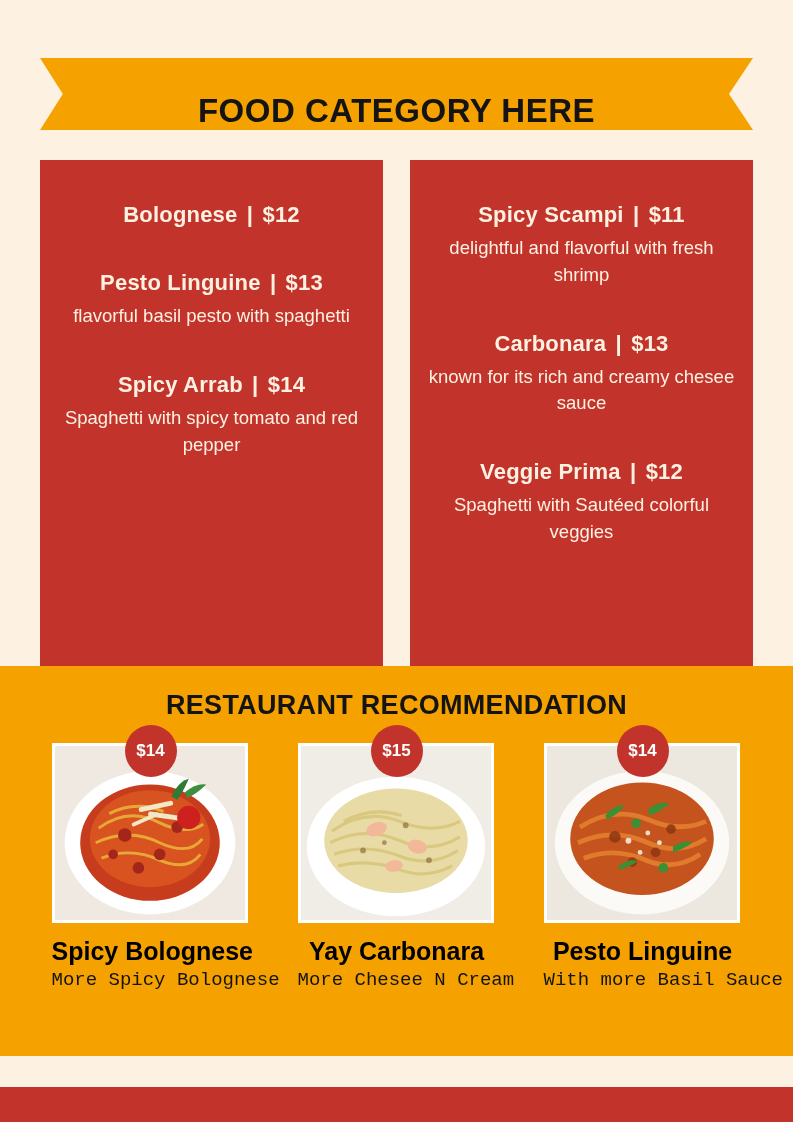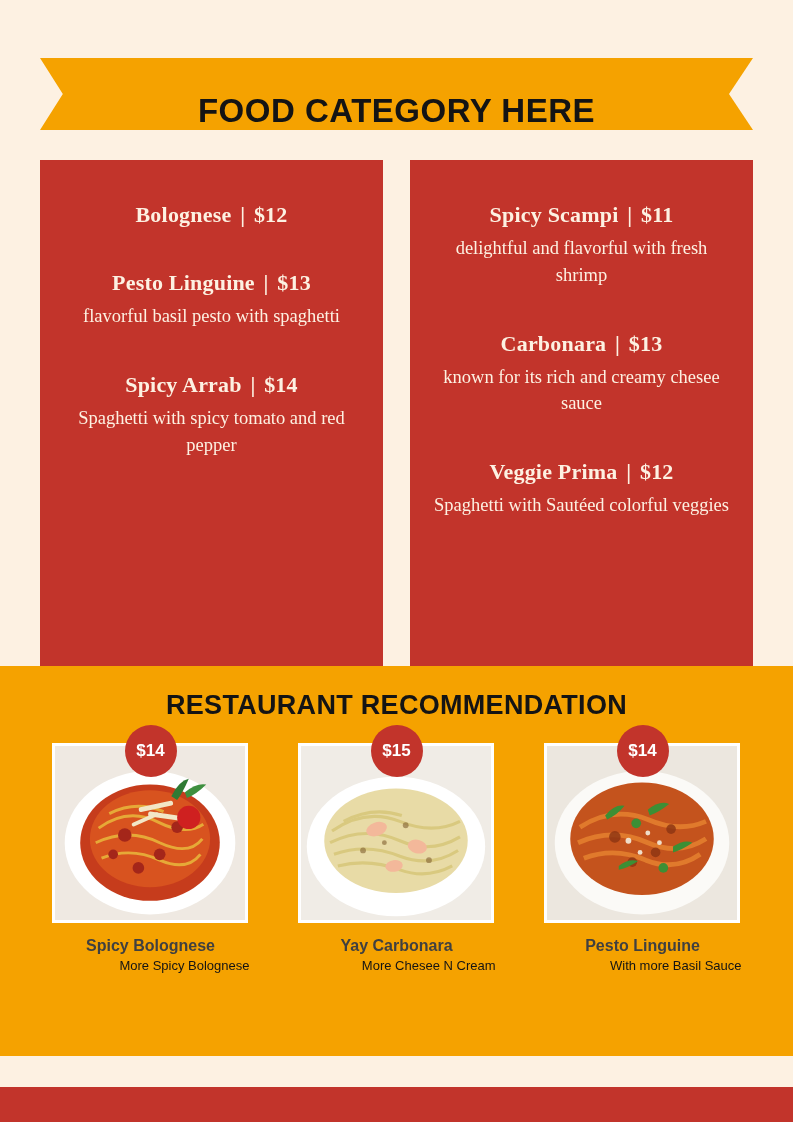--- a/index.html
+++ b/index.html
@@ -68,21 +68,20 @@
     width: 713px;
     height: 506px;
     display: flex;
     justify-content: space-between;
   }
   .menu-col {
     width: 343px;
     background: #c2342b;
     box-sizing: border-box;
     padding: 42px 18px 10px 18px;
-    font-family: Liberation Serif, serif;
   }
   .menu-item {
     text-align: center;
     color: #fdf1e2;
     margin-bottom: 42px;
   }
   .menu-item:last-child {
     margin-bottom: 0;
   }
   .item-head {
@@ -151,33 +150,34 @@
     height: 180px;
     border: 3px solid #fff;
     box-sizing: border-box;
     overflow: hidden;
     position: relative;
     background: #ddd;
   }
   .photo svg { display: block; width: 100%; height: 100%; }
   .card-name {
     text-align: center;
-    font-size: 16px;
+    font-size: 25px;
     font-weight: 700;
-    color: #404040;
+    color: #000000;
     margin-top: 14px;
     white-space: nowrap;
   }
   .card-sub {
-    text-align: right;
-    font-size: 13px;
+    text-align: center;
+    font-size: 19px;
     font-weight: 400;
     color: #141414;
     margin-top: 3px;
     white-space: nowrap;
+    font-family: Liberation Mono, monospace;
   }
 
   
   .footer-red {
     position: absolute;
     left: 0;
     top: 1087px;
     width: 793px;
     height: 35px;
     background: #c2342b;

